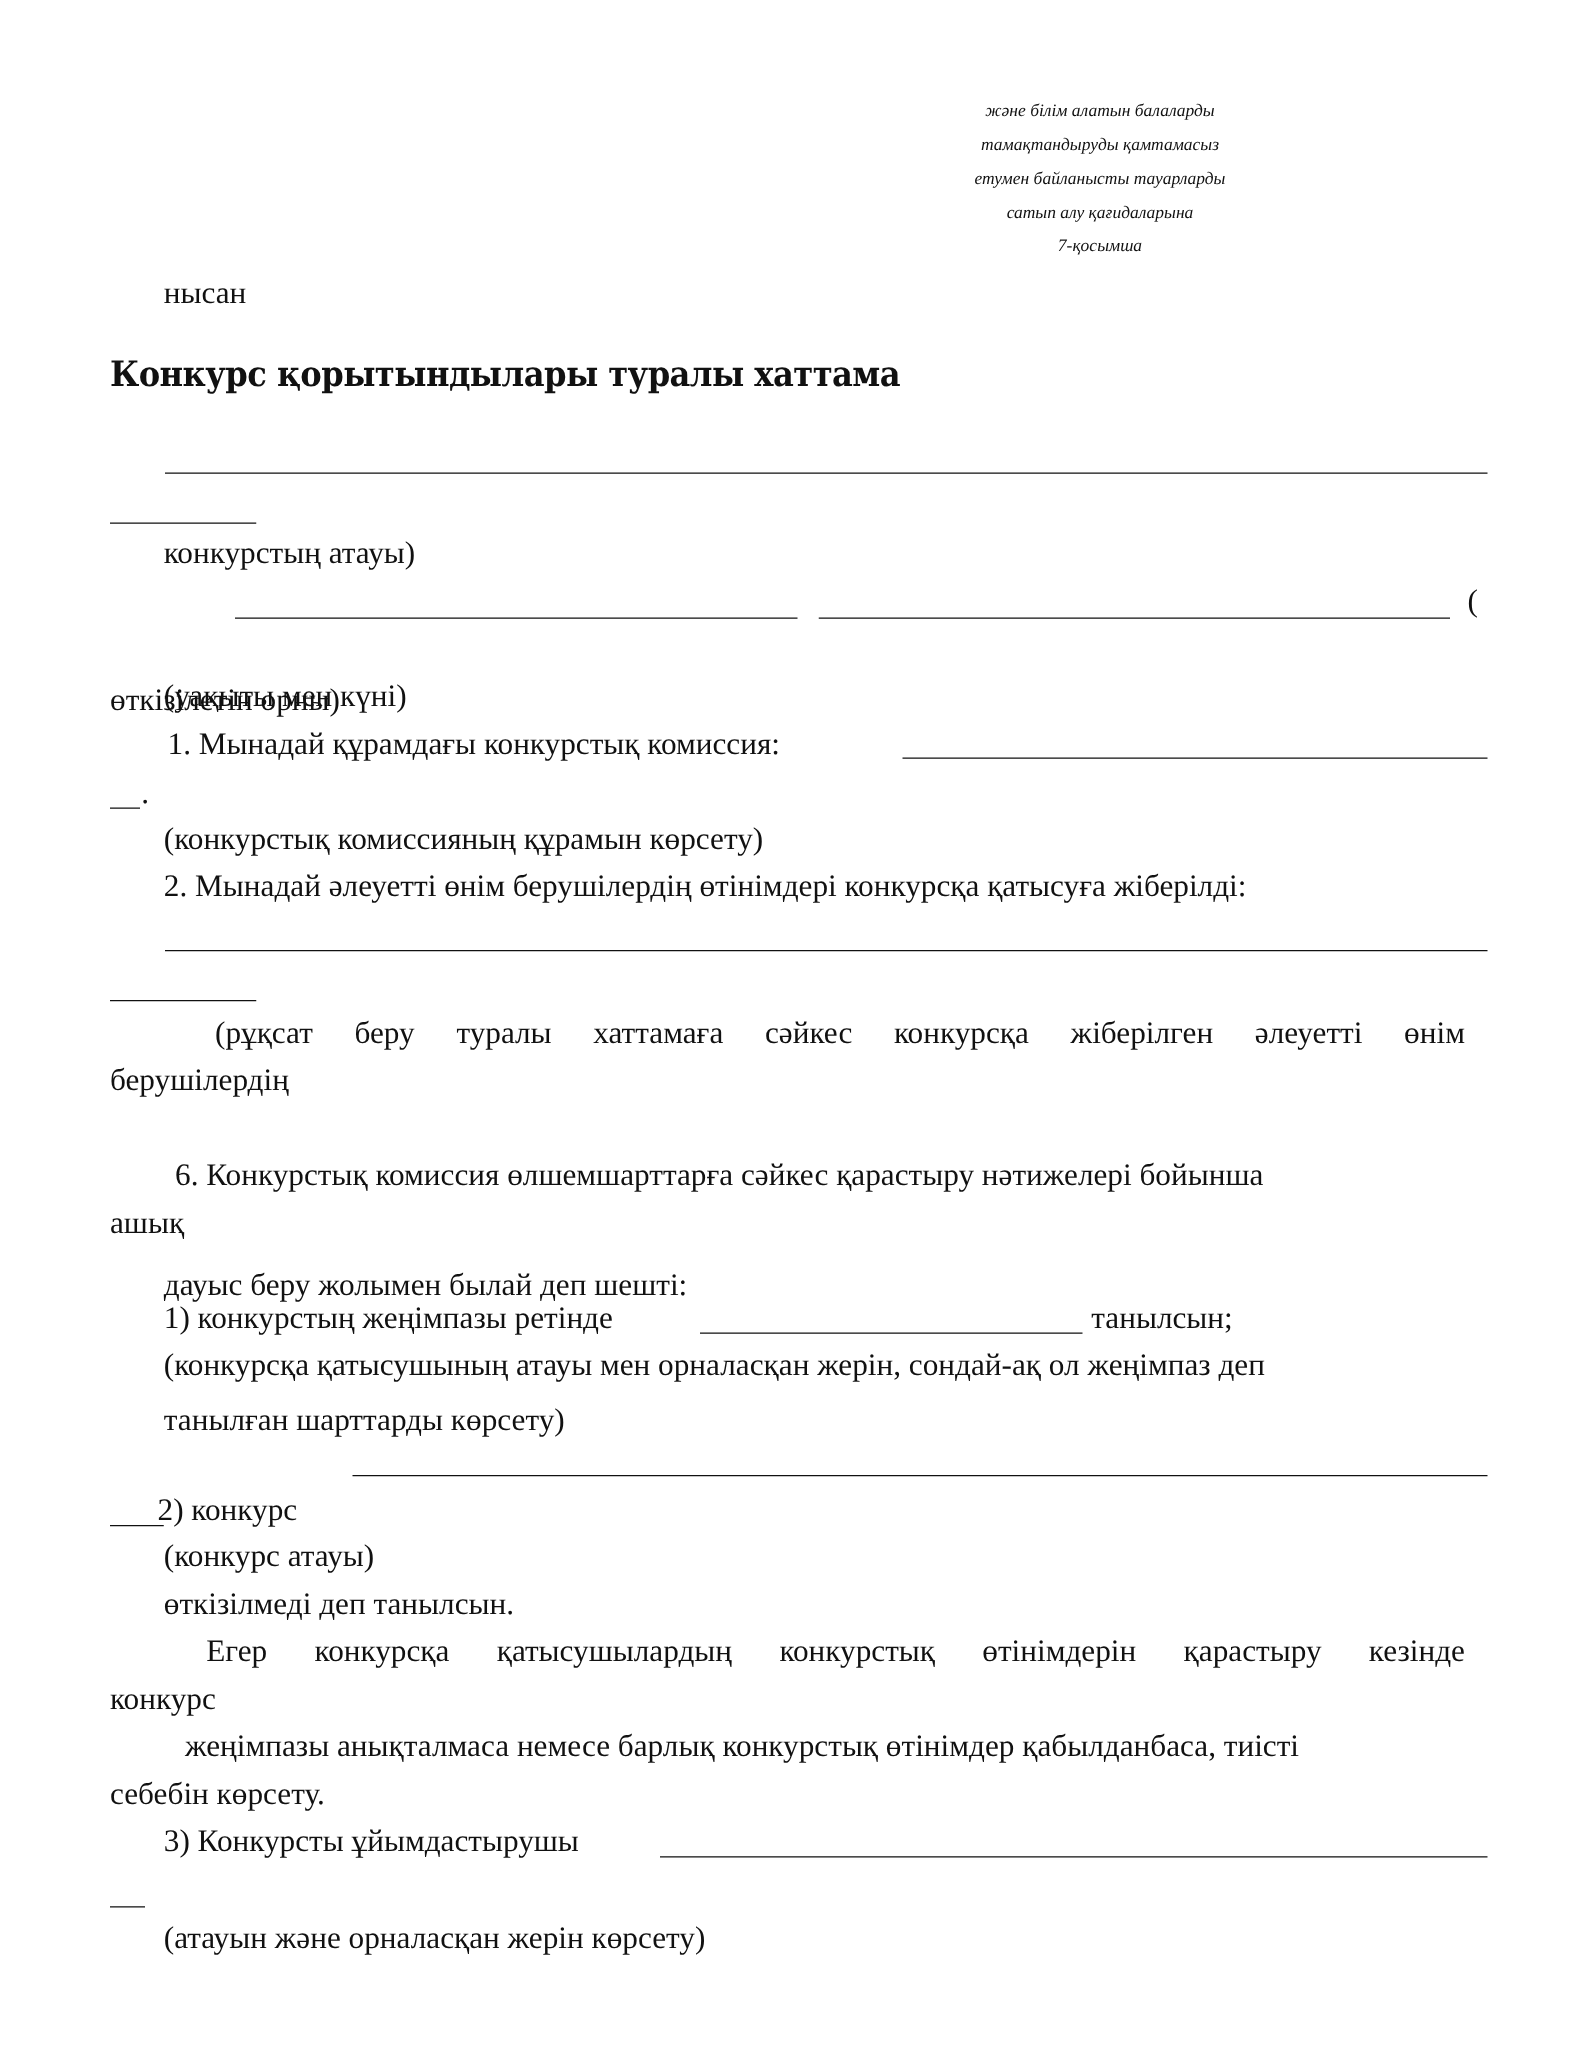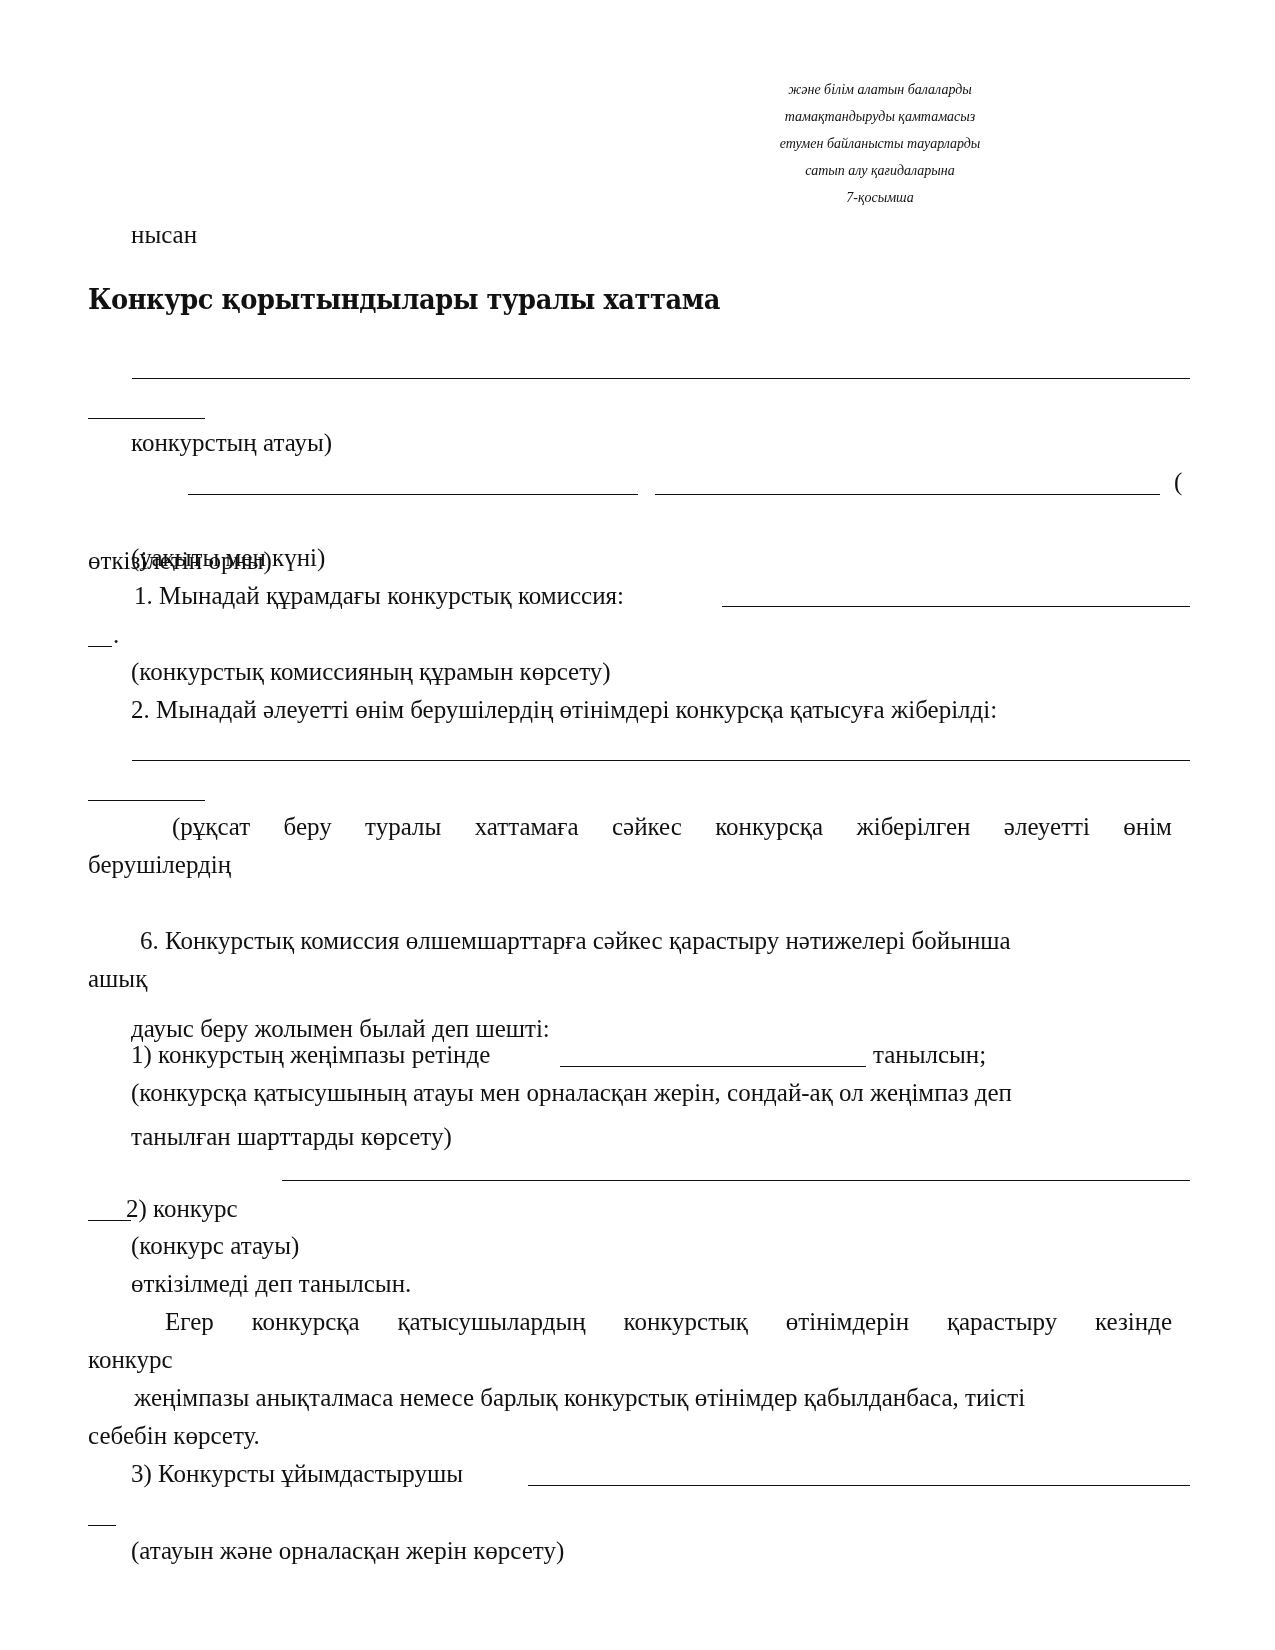--- a/index.html
+++ b/index.html
@@ -85,21 +85,21 @@
   <div class="just" style="left:165px; top:1307px; width:1007px;">
     <span>Егер</span>
     <span>конкурсқа</span>
     <span>қатысушылардың</span>
     <span>конкурстық</span>
     <span>өтінімдерін</span>
     <span>қарастыру</span>
     <span>кезінде</span>
   </div>
   <div class="line" style="left:88px; top:1345px;">конкурс</div>
-  <div class="line" style="left:134px; top:1383px;text-align:center;">жеңімпазы анықталмаса немесе барлық конкурстық өтінімдер қабылданбаса, тиісті</div>
+  <div class="line" style="left:148px; top:1383px;text-align:center;">жеңімпазы анықталмаса немесе барлық конкурстық өтінімдер қабылданбаса, тиісті</div>
   <div class="line" style="left:88px; top:1421px;">себебін көрсету.</div>
 
   <div class="line" style="left:131px; top:1459px;">3) Конкурсты ұйымдастырушы</div>
   <div class="rule" style="left:528px; top:1485px; width:662px;"></div>
   <div class="rule" style="left:88px; top:1525px; width:28px;"></div>
   <div class="line" style="left:131px; top:1536px;">(атауын және орналасқан жерін көрсету)</div>
 
 </div>
 
 </body></html>

